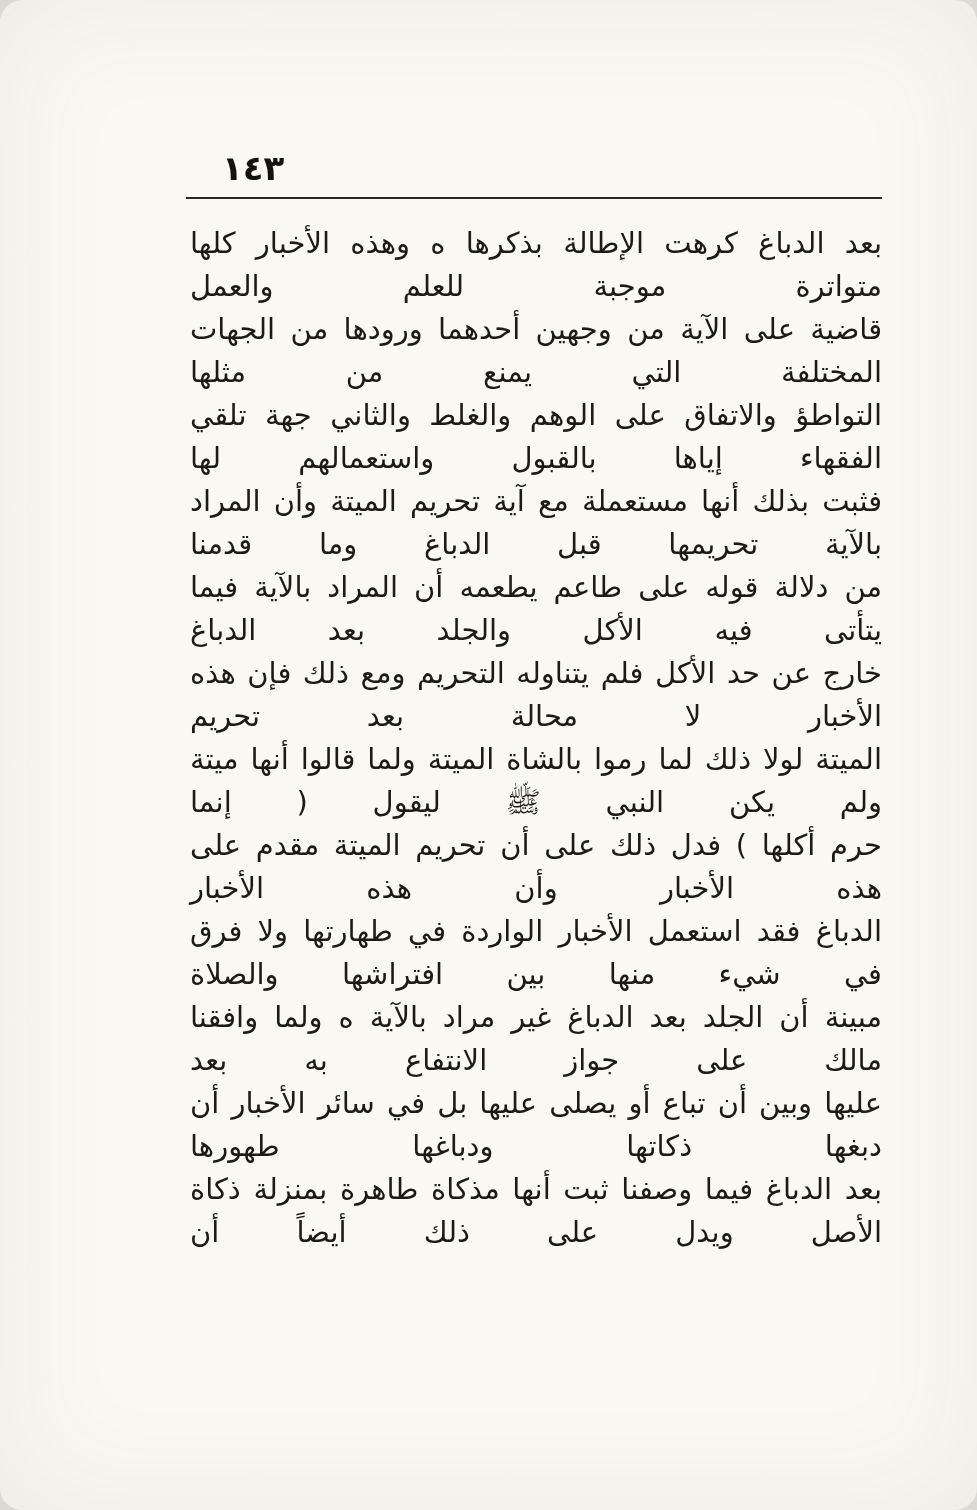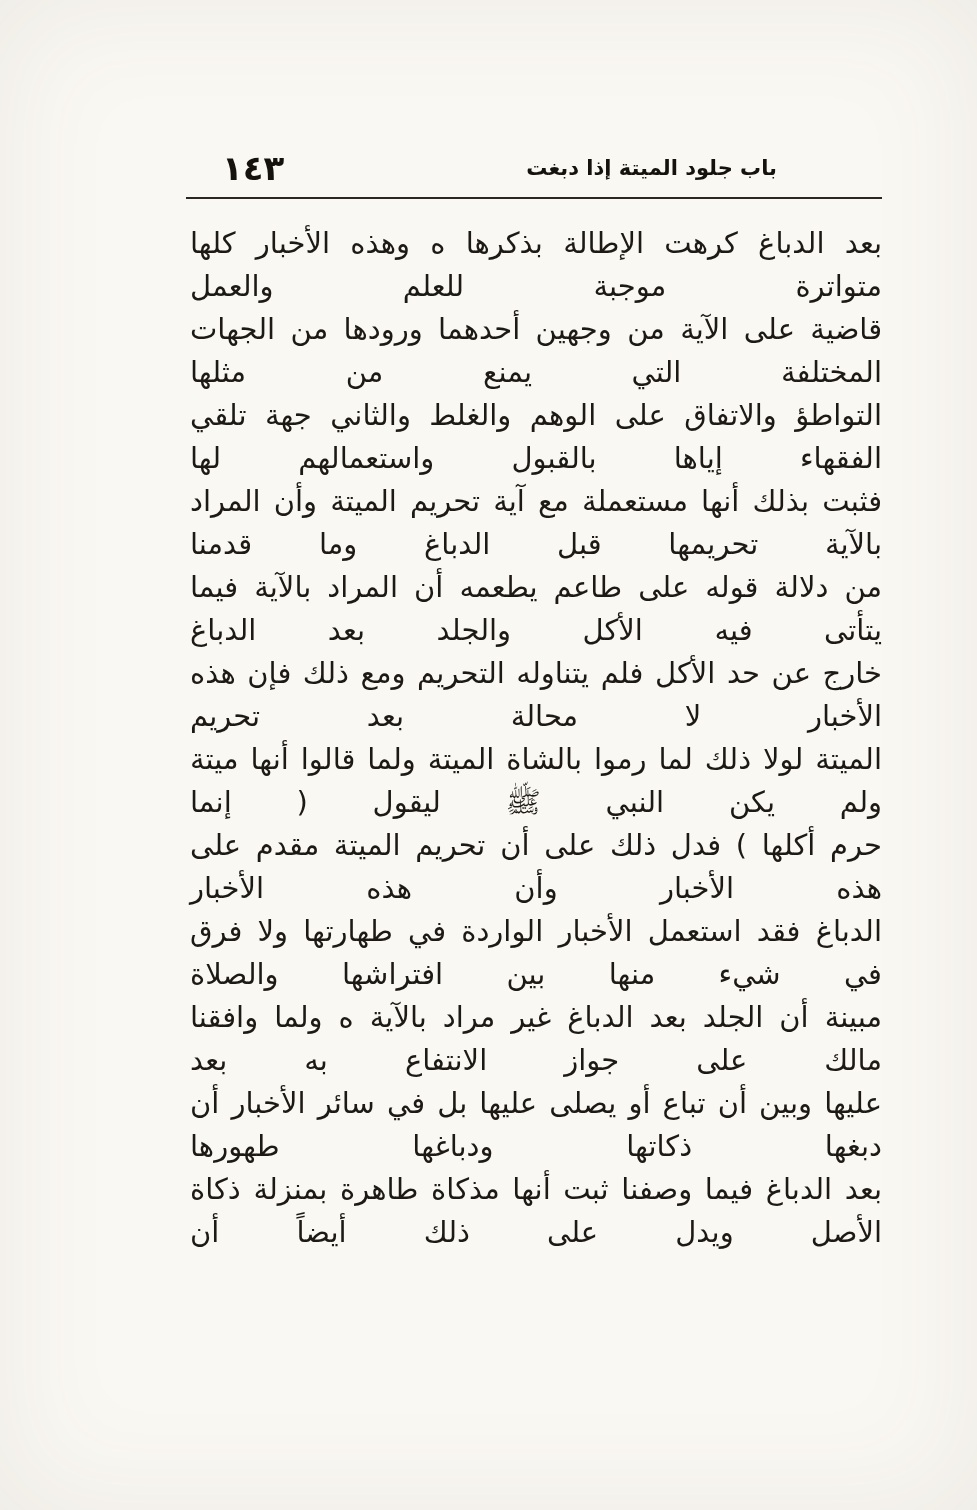--- a/index.html
+++ b/index.html
@@ -10,20 +10,21 @@
   .page {
     position: relative;
     width: 977px;
     height: 1510px;
     margin: 0 auto;
     background: #faf8f3;
     box-shadow: inset 0 0 120px rgba(90,80,60,0.08);
     font-family: "DejaVu Sans", sans-serif;
     color: #1b1713;
     overflow: hidden;
+    border-radius: 22px;
   }
   .page-header {
     position: absolute;
     top: 148px;
     left: 190px;
     right: 95px;
     display: flex;
     justify-content: space-between;
     align-items: center;
     direction: ltr;
@@ -65,21 +66,20 @@
     color: #1d1914;
     word-spacing: 1px;
   }
 </style>
 </head>
 <body>
 
 <div class="page">
   <header class="page-header">
     <span class="page-number">١٤٣</span>
-    <span class="chapter-title">باب جلود الميتة إذا دبغت</span>
   </header>
 
   <div class="header-rule"></div>
 
   <main class="text-body" dir="rtl">
       <div class="text-line">بعد الدباغ كرهت الإطالة بذكرها ه وهذه الأخبار كلها متواترة موجبة للعلم والعمل</div>
       <div class="text-line">قاضية على الآية من وجهين أحدهما ورودها من الجهات المختلفة التي يمنع من مثلها</div>
       <div class="text-line">التواطؤ والاتفاق على الوهم والغلط والثاني جهة تلقي الفقهاء إياها بالقبول واستعمالهم لها</div>
       <div class="text-line">فثبت بذلك أنها مستعملة مع آية تحريم الميتة وأن المراد بالآية تحريمها قبل الدباغ وما قدمنا</div>
       <div class="text-line">من دلالة قوله على طاعم يطعمه أن المراد بالآية فيما يتأتى فيه الأكل والجلد بعد الدباغ</div>

